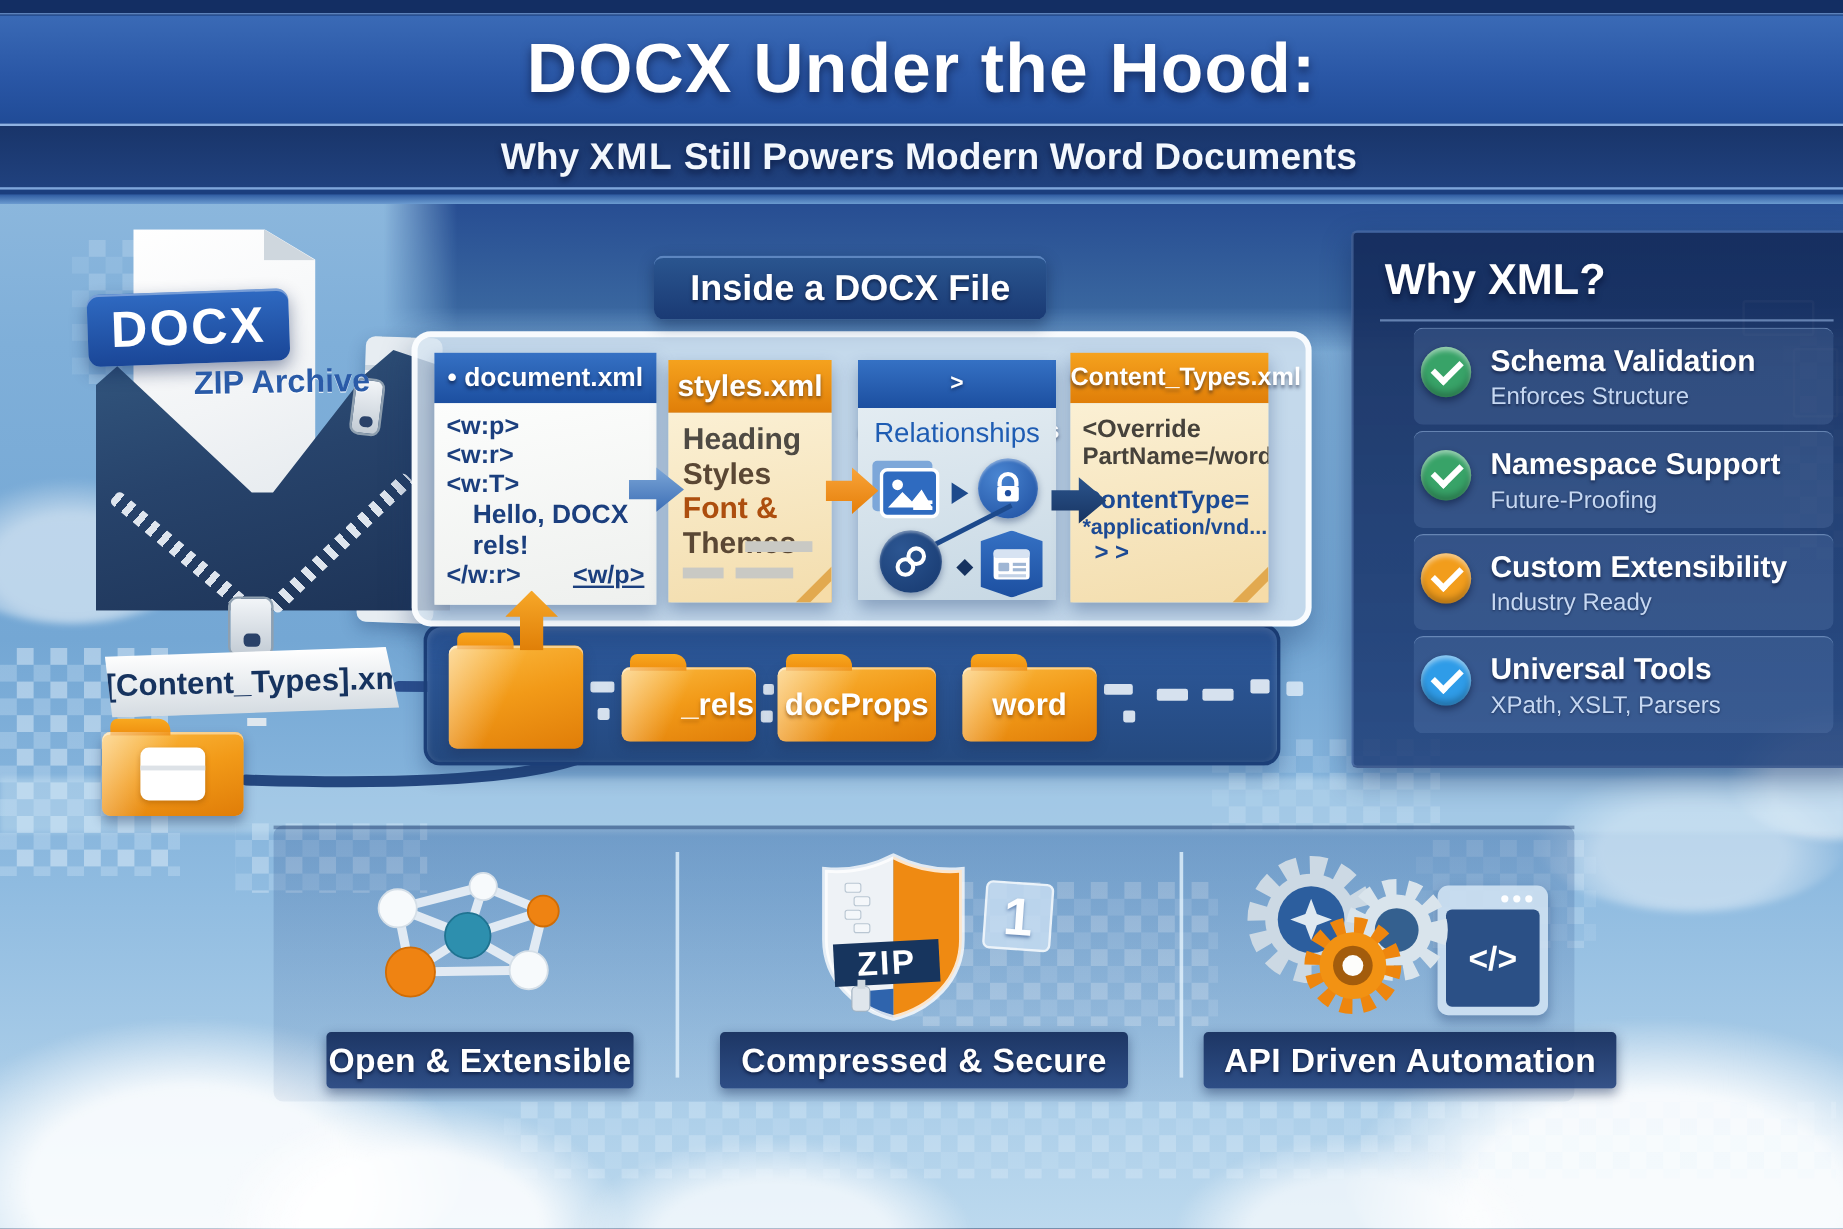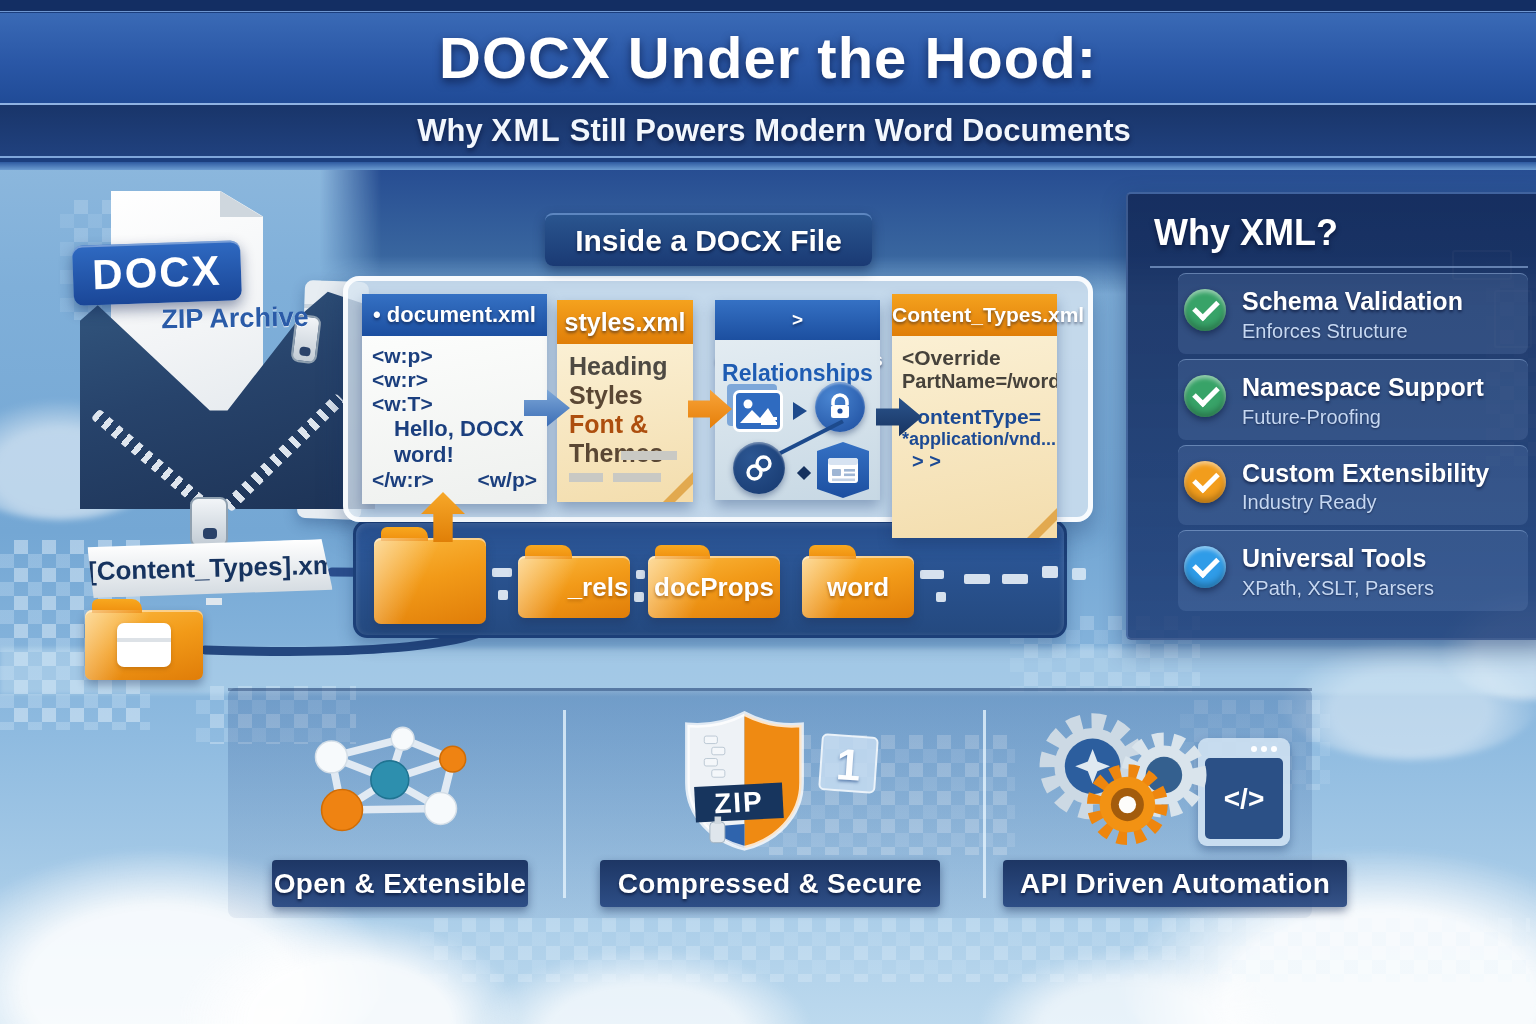--- a/index.html
+++ b/index.html
@@ -196,24 +196,24 @@
   <div class="card" style="left:362px;top:294px;width:185px;height:210px;">
     <div class="card-header hdr-blue" style="height:42px;font-size:22px;line-height:42px;">
       <span>•</span>
       <span>document.xml</span>
     </div>
     <div class="card-body body-white" style="top:42px;padding:8px 10px;">
       <div class="code-line" style="font-size:21px;">&lt;w:p&gt;</div>
       <div class="code-line" style="font-size:21px;">&lt;w:r&gt;</div>
       <div class="code-line" style="font-size:21px;">&lt;w:T&gt;</div>
       <div class="code-line" style="font-size:22px;margin-left:22px;">Hello, DOCX</div>
-      <div class="code-line" style="font-size:22px;margin-left:22px;">word!</div>
+      <div class="code-line" style="font-size:22px;margin-left:22px;">rels!</div>
       <div style="display:flex;justify-content:space-between;">
         <span class="code-line" style="font-size:21px;">&lt;/w:r&gt;</span>
-        <span class="code-line" style="font-size:21px;">&lt;w/p&gt;</span>
+        <span class="code-line" style="font-size:21px;text-decoration:underline;">&lt;w/p&gt;</span>
       </div>
     </div>
   </div>
 
   <div class="card" style="left:557px;top:300px;width:136px;height:202px;">
     <div class="card-header hdr-orange" style="height:44px;font-size:25px;line-height:44px;">styles.xml</div>
     <div class="card-body body-cream" style="top:44px;padding:8px 12px;">
       <div style="font-size:25px;font-weight:bold;color:#4e4a43;">Heading</div>
       <div style="font-size:25px;font-weight:bold;color:#5a4734;">Styles</div>
       <div style="font-size:25px;font-weight:bold;color:#ad4e0e;">Font &amp;</div>
@@ -225,21 +225,21 @@
       <div class="fold-light"></div>
     </div>
   </div>
 
   <div class="card" style="left:715px;top:300px;width:165px;height:200px;">
     <div class="card-header hdr-blue" style="height:40px;font-size:19px;line-height:40px;">
       <span>&gt;</span>
       <span>document.xml.rels</span>
     </div>
     <div class="card-body body-bluegray" style="top:40px;">
-      <div style="text-align:center;margin-top:20px;font-size:23px;font-weight:bold;color:#1e5cb3;">Relationships</div>
+      <div style="text-align:center;margin-top:7px;font-size:23px;font-weight:normal;color:#1e5cb3;">Relationships</div>
       <div style="position:absolute;left:12px;top:44px;width:50px;height:42px;background:#7da7d9;border-radius:4px;"></div>
       <svg style="position:absolute;left:18px;top:50px;" width="50" height="42">
         <rect x="1.5" y="1.5" width="47" height="39" rx="5" fill="#2f6bc0" stroke="#fff" stroke-width="3"></rect>
         <circle cx="15" cy="14" r="4.5" fill="#fff"></circle>
         <path d="M7 33 L19 20 L27 28 L35 18 L44 33 Z" fill="#fff"></path>
         <rect x="28" y="27" width="16" height="3" fill="#fff"></rect>
           <rect x="28" y="32" width="16" height="3" fill="#fff"></rect>
       </svg>
       <div class="tri-right" style="left:78px;top:62px;"></div>
       <div class="circle-ic" style="left:100px;top:42px;width:50px;height:50px;background:radial-gradient(circle at 35% 30%,#4a86d2,#1d4d9e);">
@@ -266,21 +266,21 @@
           <rect x="1" y="1" width="30" height="7" rx="3" fill="#d7e3f2"></rect>
           <rect x="5" y="12" width="9" height="7" rx="1" fill="#9fb6d4"></rect>
           <rect x="17" y="12" width="11" height="2.6" fill="#9fb6d4"></rect>
           <rect x="17" y="16.5" width="11" height="2.6" fill="#9fb6d4"></rect>
           <rect x="5" y="21.5" width="23" height="2.6" fill="#c3d2e6"></rect>
         </svg>
       </div>
     </div>
   </div>
 
-  <div class="card" style="left:892px;top:294px;width:165px;height:244px;">
+  <div class="card" style="left:892px;top:294px;width:165px;height:208px;">
     <div class="card-header hdr-orange" style="height:42px;font-size:21px;line-height:42px;">Content_Types.xml</div>
     <div class="card-body body-cream" style="top:42px;padding:10px 10px;">
       <div style="font-size:21px;font-weight:bold;color:#46423b;">&lt;Override</div>
       <div style="font-size:20px;font-weight:bold;color:#46423b;">PartName=/word/.</div>
       <div style="font-size:21px;font-weight:bold;color:#1c4a94;margin-top:12px;">ContentType=</div>
       <div style="font-size:18px;font-weight:bold;color:#1c4a94;">*application/vnd...</div>
       <div style="font-size:20px;font-weight:bold;color:#1c4a94;margin-left:10px;">&gt; &gt;</div>
       <div class="fold"></div>
       <div class="fold-light"></div>
     </div>

